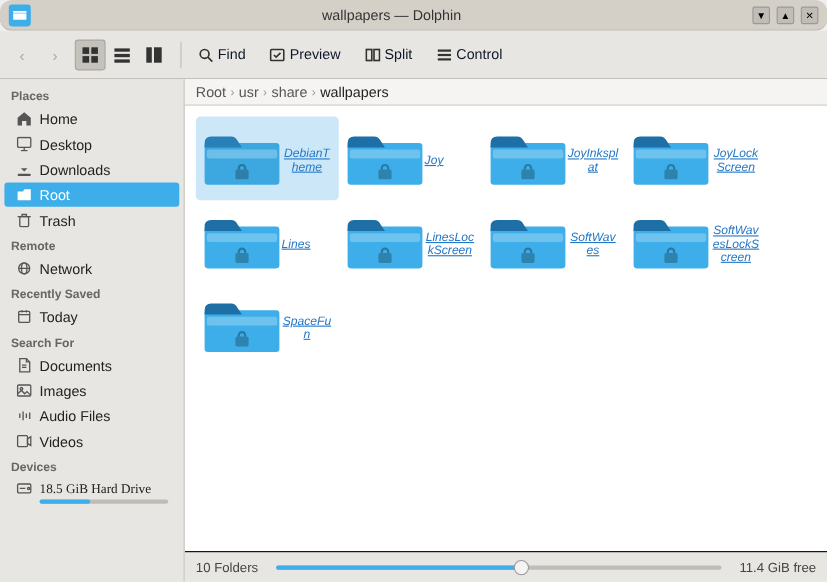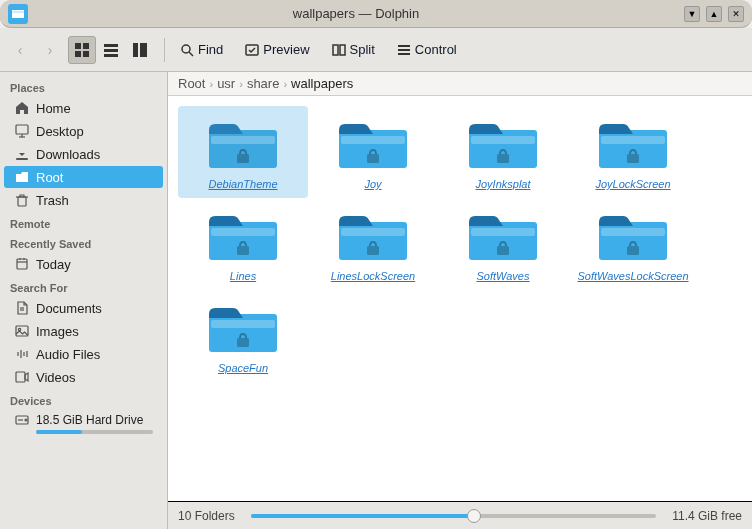--- a/index.html
+++ b/index.html
@@ -167,21 +167,21 @@
       overflow-y: auto;
       padding: 10px;
       display: flex;
       flex-wrap: wrap;
       align-content: flex-start;
       gap: 0;
     }
     .file-item {
       width: 130px;
       display: flex;
-      flex-direction: column;
+      flex-direction: row;
       align-items: center;
       padding: 8px 6px;
       cursor: pointer;
       border-radius: 4px;
     }
     .file-item.selected { background: #cce8f8; }
 
     
     .folder-icon-wrap {
       width: 72px; height: 60px;
@@ -243,20 +243,21 @@
     .free-space { flex-shrink: 0; }
 
     
     .device-item {
       display: flex;
       flex-direction: column;
       padding: 2px 10px;
       margin: 1px 4px;
       cursor: pointer;
       border-radius: 3px;
+      font-family: Liberation Serif, serif;
     }
     .device-name-row {
       display: flex;
       align-items: center;
       gap: 6px;
       font-size: 12px;
       color: #222;
     }
     .device-bar {
       height: 4px;
@@ -395,20 +396,30 @@
         <svg width="14" height="14" viewBox="0 0 14 14" fill="none" stroke="#555" stroke-width="1.2">
           <rect x="3" y="4" width="8" height="9" rx="1"></rect>
             <line x1="1" y1="4" x2="13" y2="4"></line>
             <path d="M5 4V2h4v2"></path>
         </svg>
       </div>
       <span>Trash</span>
     </div>
 
     <div class="sidebar-section-title">Remote</div>
+    <div class="sidebar-item">
+      <div class="item-icon">
+        <svg width="14" height="14" viewBox="0 0 14 14" fill="none" stroke="#555" stroke-width="1.2">
+          <circle cx="7" cy="7" r="5"></circle>
+            <ellipse cx="7" cy="7" rx="2.5" ry="5"></ellipse>
+          <line x1="2" y1="7" x2="12" y2="7"></line>
+        </svg>
+      </div>
+      <span>Network</span>
+    </div>
 
     <div class="sidebar-section-title">Recently Saved</div>
     <div class="sidebar-item">
       <div class="item-icon">
         <svg width="14" height="14" viewBox="0 0 14 14" fill="none" stroke="#555" stroke-width="1.2">
           <rect x="2" y="2" width="10" height="10" rx="1"></rect>
             <line x1="2" y1="5" x2="12" y2="5"></line>
           <line x1="5" y1="1" x2="5" y2="3"></line>
             <line x1="9" y1="1" x2="9" y2="3"></line>
         </svg>

